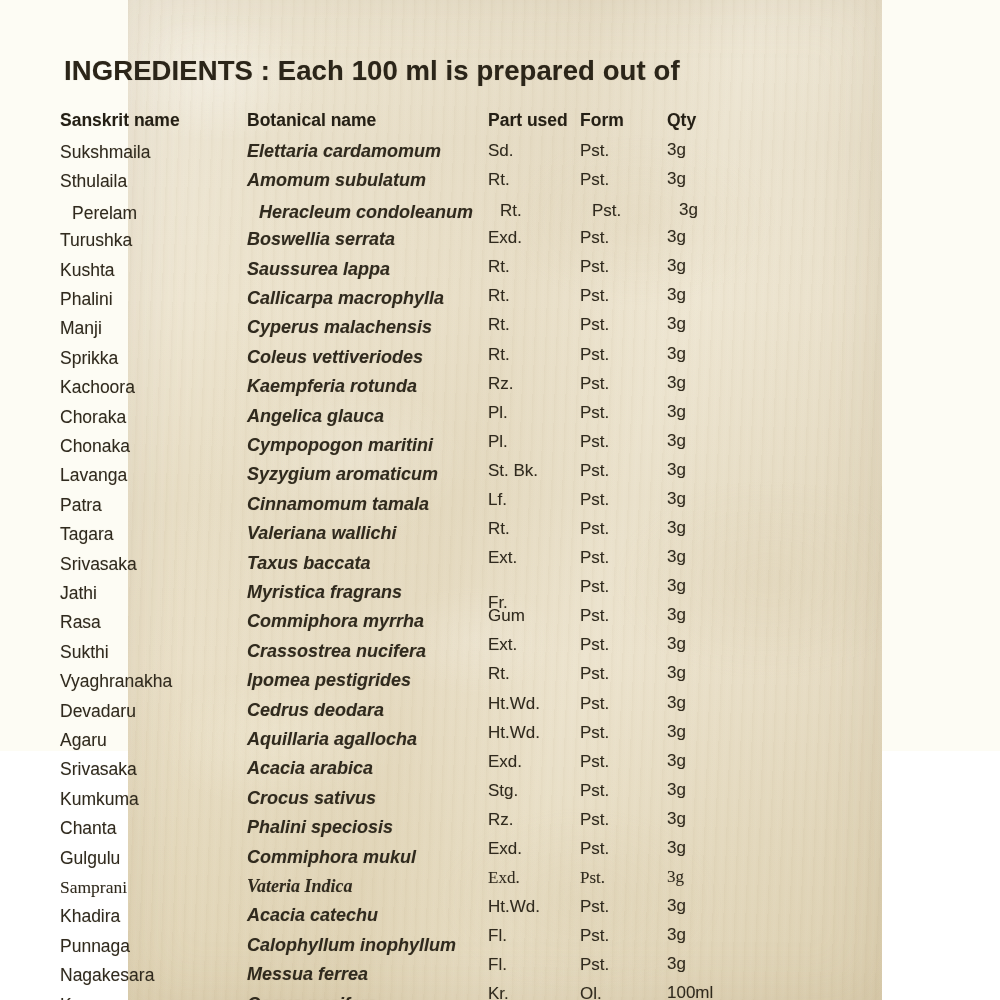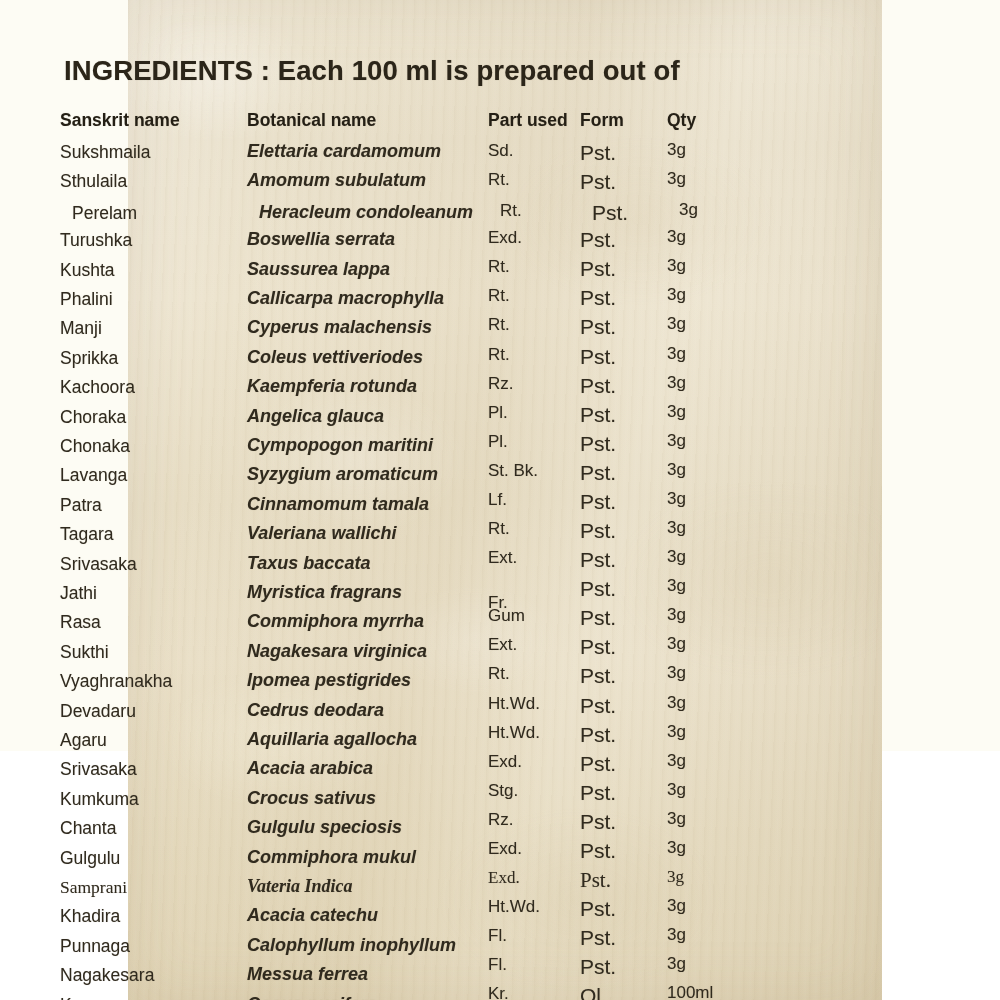--- a/index.html
+++ b/index.html
@@ -114,21 +114,21 @@
   .cell {
     position: absolute;
     white-space: nowrap;
     color: #302a1e;
     text-shadow: 0 0 1px rgba(70,58,36,0.22);
   }
 
   .c-sanskrit  { left: 60px;  font-size: 17.5px; }
   .c-botanical { left: 247px; font-size: 18px; font-style: italic; font-weight: 600; }
   .c-part      { left: 488px; font-size: 17px; }
-  .c-form      { left: 580px; font-size: 21px; }
+  .c-form      { left: 580px; font-size: 17px; }
   .c-qty       { left: 667px; font-size: 17px; }
 
   .header .cell {
     font-weight: bold;
     font-style: normal;
     color: #241f15;
     font-size: 17.5px;
   }
   .header .c-botanical { font-style: normal; }
 </style>
@@ -271,21 +271,21 @@
           </div>
           <div class="row" style="top: 612.4px;">
             <span class="cell c-sanskrit">Rasa</span>
             <span class="cell c-botanical" style="top: -1px;">Commiphora myrrha</span>
             <span class="cell c-part" style="top: -6.12px;">Gum</span>
             <span class="cell c-form" style="top: -6.12px;">Pst.</span>
             <span class="cell c-qty" style="top: -7.12px;">3g</span>
           </div>
           <div class="row" style="top: 641.8px;">
             <span class="cell c-sanskrit">Sukthi</span>
-            <span class="cell c-botanical" style="top: -1px;">Nagakesara virginica</span>
+            <span class="cell c-botanical" style="top: -1px;">Crassostrea nucifera</span>
             <span class="cell c-part" style="top: -6.44px;">Ext.</span>
             <span class="cell c-form" style="top: -6.44px;">Pst.</span>
             <span class="cell c-qty" style="top: -7.44px;">3g</span>
           </div>
           <div class="row" style="top: 671.2px;">
             <span class="cell c-sanskrit">Vyaghranakha</span>
             <span class="cell c-botanical" style="top: -1px;">Ipomea pestigrides</span>
             <span class="cell c-part" style="top: -6.76px;">Rt.</span>
             <span class="cell c-form" style="top: -6.76px;">Pst.</span>
             <span class="cell c-qty" style="top: -7.76px;">3g</span>
@@ -313,21 +313,21 @@
           </div>
           <div class="row" style="top: 788.8px;">
             <span class="cell c-sanskrit">Kumkuma</span>
             <span class="cell c-botanical" style="top: -1px;">Crocus sativus</span>
             <span class="cell c-part" style="top: -8.04px;">Stg.</span>
             <span class="cell c-form" style="top: -8.04px;">Pst.</span>
             <span class="cell c-qty" style="top: -9.04px;">3g</span>
           </div>
           <div class="row" style="top: 818.2px;">
             <span class="cell c-sanskrit">Chanta</span>
-            <span class="cell c-botanical" style="top: -1px;">Gulgulu speciosis</span>
+            <span class="cell c-botanical" style="top: -1px;">Phalini speciosis</span>
             <span class="cell c-part" style="top: -8.36px;">Rz.</span>
             <span class="cell c-form" style="top: -8.36px;">Pst.</span>
             <span class="cell c-qty" style="top: -9.36px;">3g</span>
           </div>
           <div class="row" style="top: 847.6px;">
             <span class="cell c-sanskrit">Gulgulu</span>
             <span class="cell c-botanical" style="top: -1px;">Commiphora mukul</span>
             <span class="cell c-part" style="top: -8.68px;">Exd.</span>
             <span class="cell c-form" style="top: -8.68px;">Pst.</span>
             <span class="cell c-qty" style="top: -9.68px;">3g</span>

